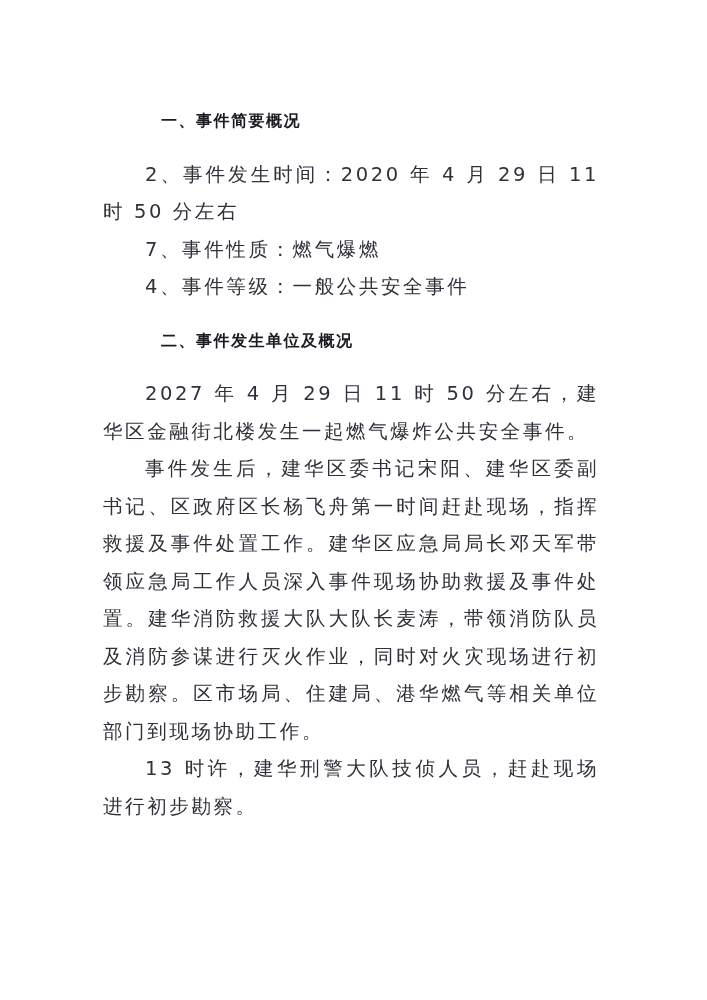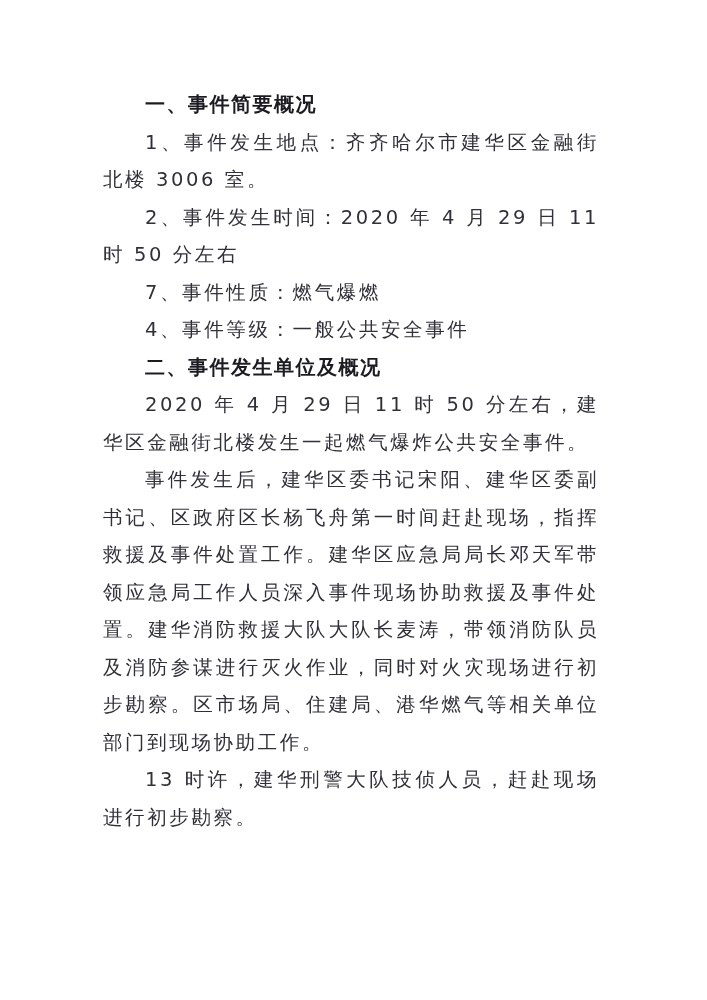--- a/index.html
+++ b/index.html
@@ -16,23 +16,23 @@
   }
   .page {
     box-sizing: border-box;
     width: 707px;
     height: 1000px;
     background: #ffffff;
     padding: 86px 108px 0 103px;
     position: relative;
   }
   .doc h2 {
-    margin: 0;
+    margin: 16px;
     padding: 0;
-    font-size: 20px;
+    font-size: 16px;
     line-height: 37.5px;
     font-weight: bold;
     color: #1b1b22;
     text-indent: 42px;
     letter-spacing: 1.5px;
     text-align: left;
   }
   .doc p {
     margin: 0;
     padding: 0;
@@ -46,33 +46,32 @@
   }
 </style>
 </head>
 <body>
 
 <div class="page">
   <div class="doc">
 
     <h2>一、事件简要概况</h2>
 
-    <p>1、事件发生地点：齐齐哈尔市建华区金融街北楼 3006 室。</p>
 
     <p>2、事件发生时间：2020 年 4 月 29 日 11 时 50 分左右</p>
 
     <p>7、事件性质：燃气爆燃</p>
 
     <p>4、事件等级：一般公共安全事件</p>
 
     <h2>二、事件发生单位及概况</h2>
 
 
 
-    <p>2020 年 4 月 29 日 11 时 50 分左右，建华区金融街北楼发生一起燃气爆炸公共安全事件。</p>
+    <p>2027 年 4 月 29 日 11 时 50 分左右，建华区金融街北楼发生一起燃气爆炸公共安全事件。</p>
 
     <p>事件发生后，建华区委书记宋阳、建华区委副书记、区政府区长杨飞舟第一时间赶赴现场，指挥救援及事件处置工作。建华区应急局局长邓天军带领应急局工作人员深入事件现场协助救援及事件处置。建华消防救援大队大队长麦涛，带领消防队员及消防参谋进行灭火作业，同时对火灾现场进行初步勘察。区市场局、住建局、港华燃气等相关单位部门到现场协助工作。</p>
 
     <p>13 时许，建华刑警大队技侦人员，赶赴现场进行初步勘察。</p>
 
   </div>
 
 </div>
 
 </body></html>

